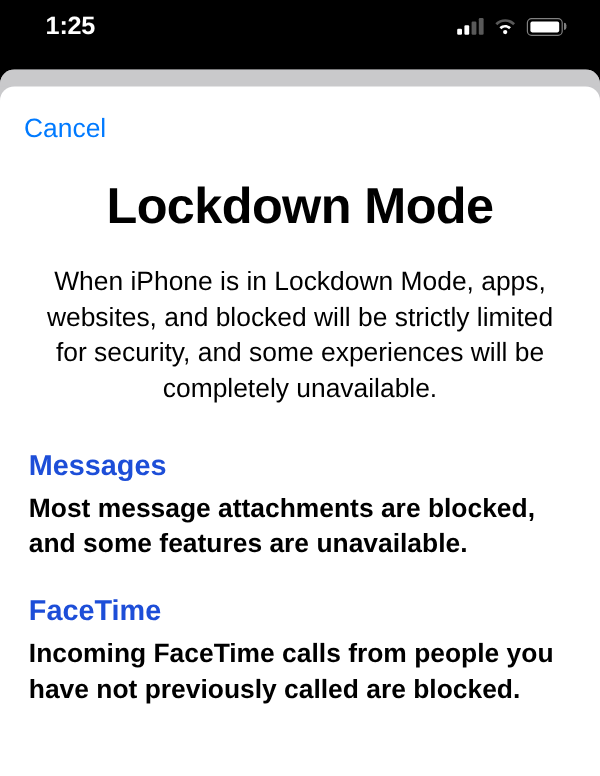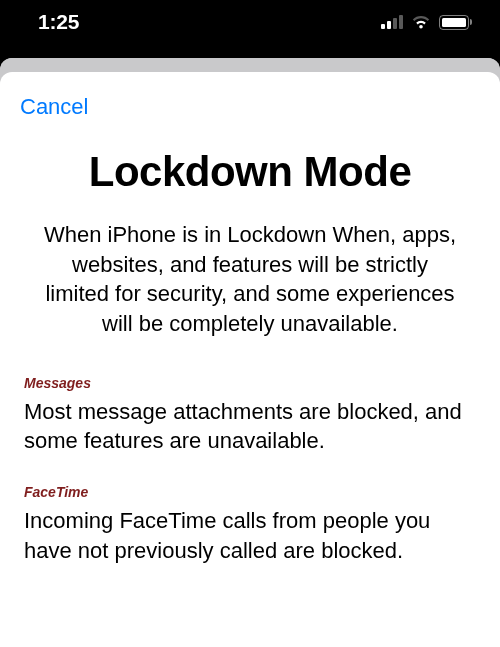--- a/index.html
+++ b/index.html
@@ -129,31 +129,30 @@
       line-height: 1.35;
       text-align: center;
       color: #000;
       padding: 0 14px;
       margin-bottom: 36px;
     }
     .section {
       margin-bottom: 28px;
     }
     .section-title {
-      font-size: 14px;
+      font-size: 24px;
       font-weight: 700;
-      color: #7f1d1d;
+      color: #1d4ed8;
       margin-bottom: 6px;
-      font-style: italic;
     }
     .section-body {
       font-size: 22px;
       line-height: 1.35;
       color: #000;
-      font-weight: 400;
+      font-weight: 700;
     }
   </style>
 </head>
 <body>
 
 <div class="status-bar">
   <div class="status-time">1:25</div>
   <div class="status-icons">
     <div class="signal-bars">
       <div class="bar active"></div>
@@ -178,21 +177,21 @@
 </div>
 
 <div class="sheet-backdrop">
   <div class="sheet-handle"></div>
   <div class="sheet">
     <div class="sheet-header">
       <button class="cancel-btn">Cancel</button>
     </div>
     <div class="content">
       <h1 class="title">Lockdown Mode</h1>
-      <p class="intro">When iPhone is in Lockdown When, apps, websites, and features will be strictly limited for security, and some experiences will be completely unavailable.</p>
+      <p class="intro">When iPhone is in Lockdown Mode, apps, websites, and blocked will be strictly limited for security, and some experiences will be completely unavailable.</p>
       <div class="section">
         <div class="section-title">Messages</div>
         <div class="section-body">Most message attachments are blocked, and some features are unavailable.</div>
       </div>
       <div class="section">
         <div class="section-title">FaceTime</div>
         <div class="section-body">Incoming FaceTime calls from people you have not previously called are blocked.</div>
       </div>
     </div>
   </div>

